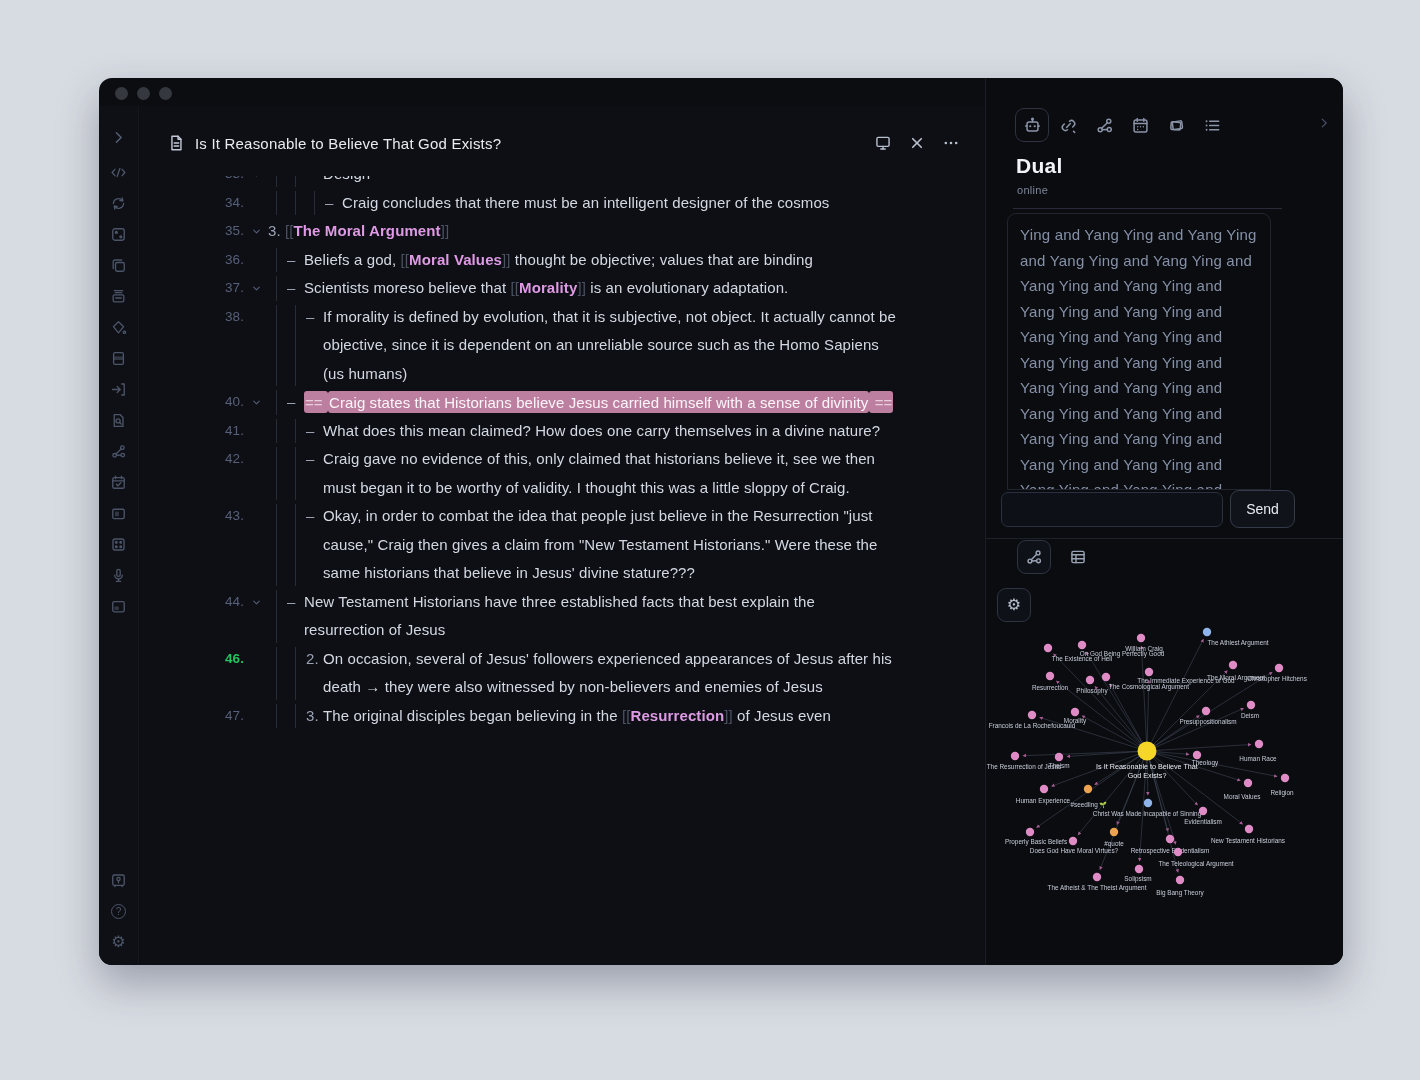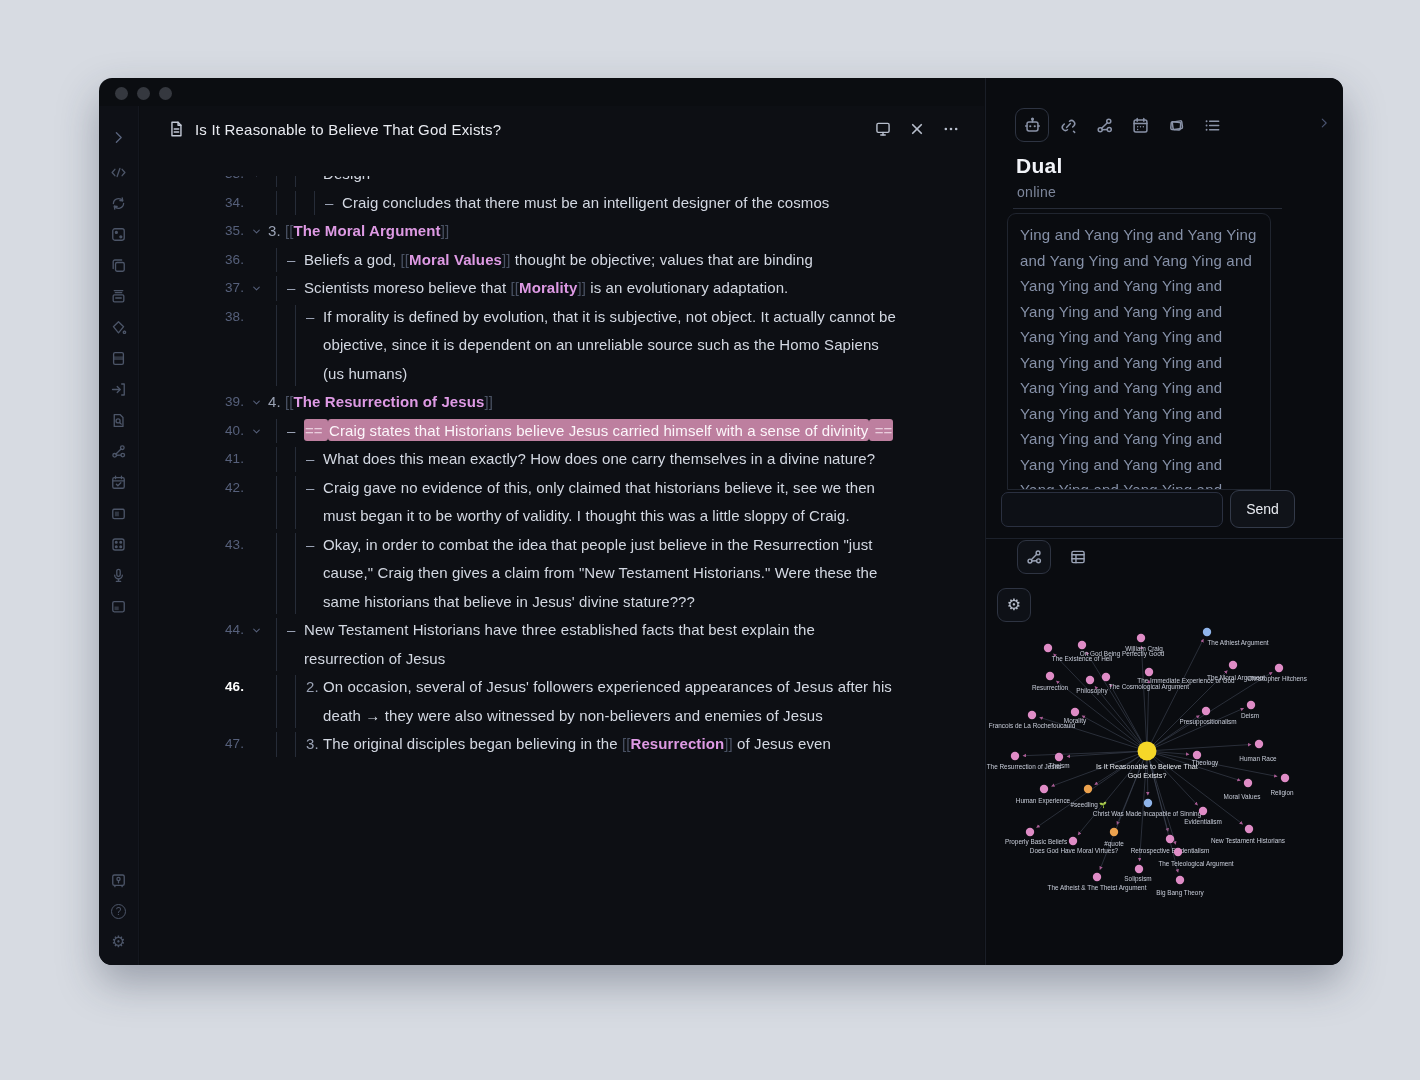--- a/index.html
+++ b/index.html
@@ -19,50 +19,50 @@
     display:flex; flex-direction:column; align-items:center;
   }
   .rail-icon { width:18px; height:18px; color:#4c5568; margin-top:13px; display:flex; align-items:center; justify-content:center; cursor:pointer; }
   .rail-icon svg { width:17px; height:17px; }
   .rail-top-chev { margin-top:22px; margin-bottom:4px; color:#5a647e; }
   .rail-spacer { flex:1; }
   .glyph-icon { font-size:16px; line-height:1; }
   .help-circ { width:15px; height:15px; border:1.3px solid currentColor; border-radius:50%; font-size:10px; display:flex; align-items:center; justify-content:center; }
   
   #editor { position:absolute; left:41px; top:28px; bottom:0; width:844px; background:#0d0f14; }
-  #ed-titlebar { position:absolute; left:0; top:0; right:0; height:46px; display:flex; align-items:center; }
+  #ed-titlebar { position:absolute; left:0; top:14px; right:0; height:46px; display:flex; align-items:center; }
   #ed-doc-icon { width:18px; height:18px; color:#c3c9d6; margin-left:27px; }
   #ed-title { margin-left:10px; font-size:15px; color:#e9ebf1; font-weight:500; letter-spacing:.2px; }
   #ed-title-actions { margin-left:auto; margin-right:24px; display:flex; align-items:center; gap:16px; color:#b8bfcd; }
   #ed-title-actions .tb-btn { width:18px; height:18px; cursor:pointer; display:flex; align-items:center; justify-content:center; }
   #ed-body { position:absolute; left:0; top:70px; right:0; bottom:0; overflow:hidden; }
   #rows { margin-top:-16px; }
   .row { position:relative; display:flex; align-items:flex-start; line-height:28.5px; font-size:15px; color:#d3d8e2; padding:0 88px 0 70px; letter-spacing:.1px; }
   .row .num { flex:none; width:34px; text-align:right; color:#56607b; font-size:13.5px; }
-  .row.active-row .num { color:#ffffff; font-weight:bold; }
+  .row.active-row .num { color:#22c55e; font-weight:bold; }
   .row .chev { flex:none; width:24px; display:flex; justify-content:center; padding-top:10px; color:#56607b; cursor:pointer; }
   .row .chev svg { width:9px; height:9px; }
   .row .body { flex:1; display:flex; min-width:0; }
   .row .marker { flex:none; min-width:17px; color:#99a1b3; }
   .row .segs { flex:1; min-width:0; }
   .guide { position:absolute; top:2px; bottom:2px; width:1px; background:#262c38; }
   .seg-br { color:#4a5264; }
   .seg-link { color:#de9ae4; font-weight:bold; cursor:pointer; }
   .seg-hl, .seg-hlm { background:#bd7f9f; padding:2.5px 1px; border-radius:3px; -webkit-box-decoration-break:clone; box-decoration-break:clone; }
   .seg-hl { color:#fcf6fa; }
   .seg-hlm { color:#e9cddd; }
   
   #rpanel { position:absolute; right:0; top:0; bottom:0; width:358px; background:#0a0c10; border-left:1px solid #1a1e27; }
   #rp-tabs { position:absolute; left:29px; top:30px; display:flex; gap:2px; }
   .rp-tab { width:34px; height:34px; border-radius:9px; display:flex; align-items:center; justify-content:center; color:#8a93a8; cursor:pointer; border:1px solid transparent; }
   .rp-tab.active { border-color:#2e3442; }
   .rp-tab svg { width:19px; height:19px; }
   #rp-collapse { position:absolute; right:12px; top:38px; color:#4a5370; width:14px; height:14px; cursor:pointer; }
   #rp-title { position:absolute; left:30px; top:76px; font-size:21px; font-weight:bold; color:#f1f3f8; letter-spacing:.3px; }
-  #rp-status { position:absolute; left:31px; top:106px; font-size:14px; color:#7d869b; letter-spacing:.3px; }
+  #rp-status { position:absolute; left:31px; top:106px; font-size:11px; color:#7d869b; letter-spacing:.3px; }
   #rp-div1 { position:absolute; left:27px; top:130px; width:269px; height:1px; background:#272c38; }
   #rp-msgbox { position:absolute; left:21px; top:135px; width:264px; height:277px; border:1px solid #20252f; border-radius:9px 9px 0 0; overflow:hidden; }
   #rp-msg { padding:8px 12px; font-size:15px; line-height:25.5px; color:#8691a8; letter-spacing:.2px; }
   #rp-input { position:absolute; left:15px; top:414px; width:222px; height:35px; background:#0d1016; border:1px solid #2a3040; border-radius:7px; color:#dfe3ec; font-size:14px; padding:0 10px; outline:none; font-family:"Liberation Sans", sans-serif; }
   #rp-send { position:absolute; left:244px; top:412px; width:65px; height:38px; background:#101319; border:1px solid #333a49; border-radius:9px; color:#e8ebf1; font-size:14px; cursor:pointer; font-family:"Liberation Sans", sans-serif; }
   #rp-div2 { position:absolute; left:0; top:460px; width:100%; height:1px; background:#1c212b; }
   #rp-tools { position:absolute; left:31px; top:462px; display:flex; gap:10px; align-items:center; }
   .rp-tool { width:34px; height:34px; border-radius:9px; display:flex; align-items:center; justify-content:center; color:#9aa3b6; cursor:pointer; border:1px solid transparent; }
   .rp-tool.active { border-color:#2e3442; background:#0e1117; }
   .rp-tool svg { width:18px; height:18px; }
@@ -313,52 +313,40 @@
             <span class="num">38.</span>
             <span class="chev"></span>
             <span class="guide" style="left: 136px;"></span>
             <span class="guide" style="left: 155px;"></span>
             <span class="body" style="margin-left: 38px;">
               <span class="marker">–</span>
               <span class="segs"><span class="seg-text">If morality is defined by evolution, that it is subjective, not object. It actually cannot be objective, since it is dependent on an unreliable source such as the Homo Sapiens (us humans)</span></span>
             </span>
           </div>
           <div class="row">
-            <span class="num">39.</span>
-            <span class="chev">
-              <svg viewBox="0 0 16 16" fill="none" stroke="currentColor" stroke-width="1.25" stroke-linecap="round" stroke-linejoin="round">
-                <path d="M3 5.5 L8 10.5 L13 5.5" stroke-width="1.8"></path>
-              </svg>
-            </span>
-            <span class="body" style="margin-left: 0px;">
-              <span class="marker">4.</span>
-              <span class="segs"><span class="seg-br">[[</span><span class="seg-link">The Resurrection of Jesus</span><span class="seg-br">]]</span></span>
-            </span>
-          </div>
-          <div class="row">
             <span class="num">40.</span>
             <span class="chev">
               <svg viewBox="0 0 16 16" fill="none" stroke="currentColor" stroke-width="1.25" stroke-linecap="round" stroke-linejoin="round">
                 <path d="M3 5.5 L8 10.5 L13 5.5" stroke-width="1.8"></path>
               </svg>
             </span>
             <span class="guide" style="left: 136px;"></span>
             <span class="body" style="margin-left: 19px;">
               <span class="marker">–</span>
               <span class="segs"><span class="seg-hlm">== </span><span class="seg-hl">Craig states that Historians believe Jesus carried himself with a sense of divinity</span><span class="seg-hlm"> ==</span></span>
             </span>
           </div>
           <div class="row">
             <span class="num">41.</span>
             <span class="chev"></span>
             <span class="guide" style="left: 136px;"></span>
             <span class="guide" style="left: 155px;"></span>
             <span class="body" style="margin-left: 38px;">
               <span class="marker">–</span>
-              <span class="segs"><span class="seg-text">What does this mean exactly? How does one carry themselves in a divine nature?</span></span>
+              <span class="segs"><span class="seg-text">What does this mean claimed? How does one carry themselves in a divine nature?</span></span>
             </span>
           </div>
           <div class="row">
             <span class="num">42.</span>
             <span class="chev"></span>
             <span class="guide" style="left: 136px;"></span>
             <span class="guide" style="left: 155px;"></span>
             <span class="body" style="margin-left: 38px;">
               <span class="marker">–</span>
               <span class="segs"><span class="seg-text">Craig gave no evidence of this, only claimed that historians believe it, see we then must began it to be worthy of validity. I thought this was a little sloppy of Craig.</span></span>

